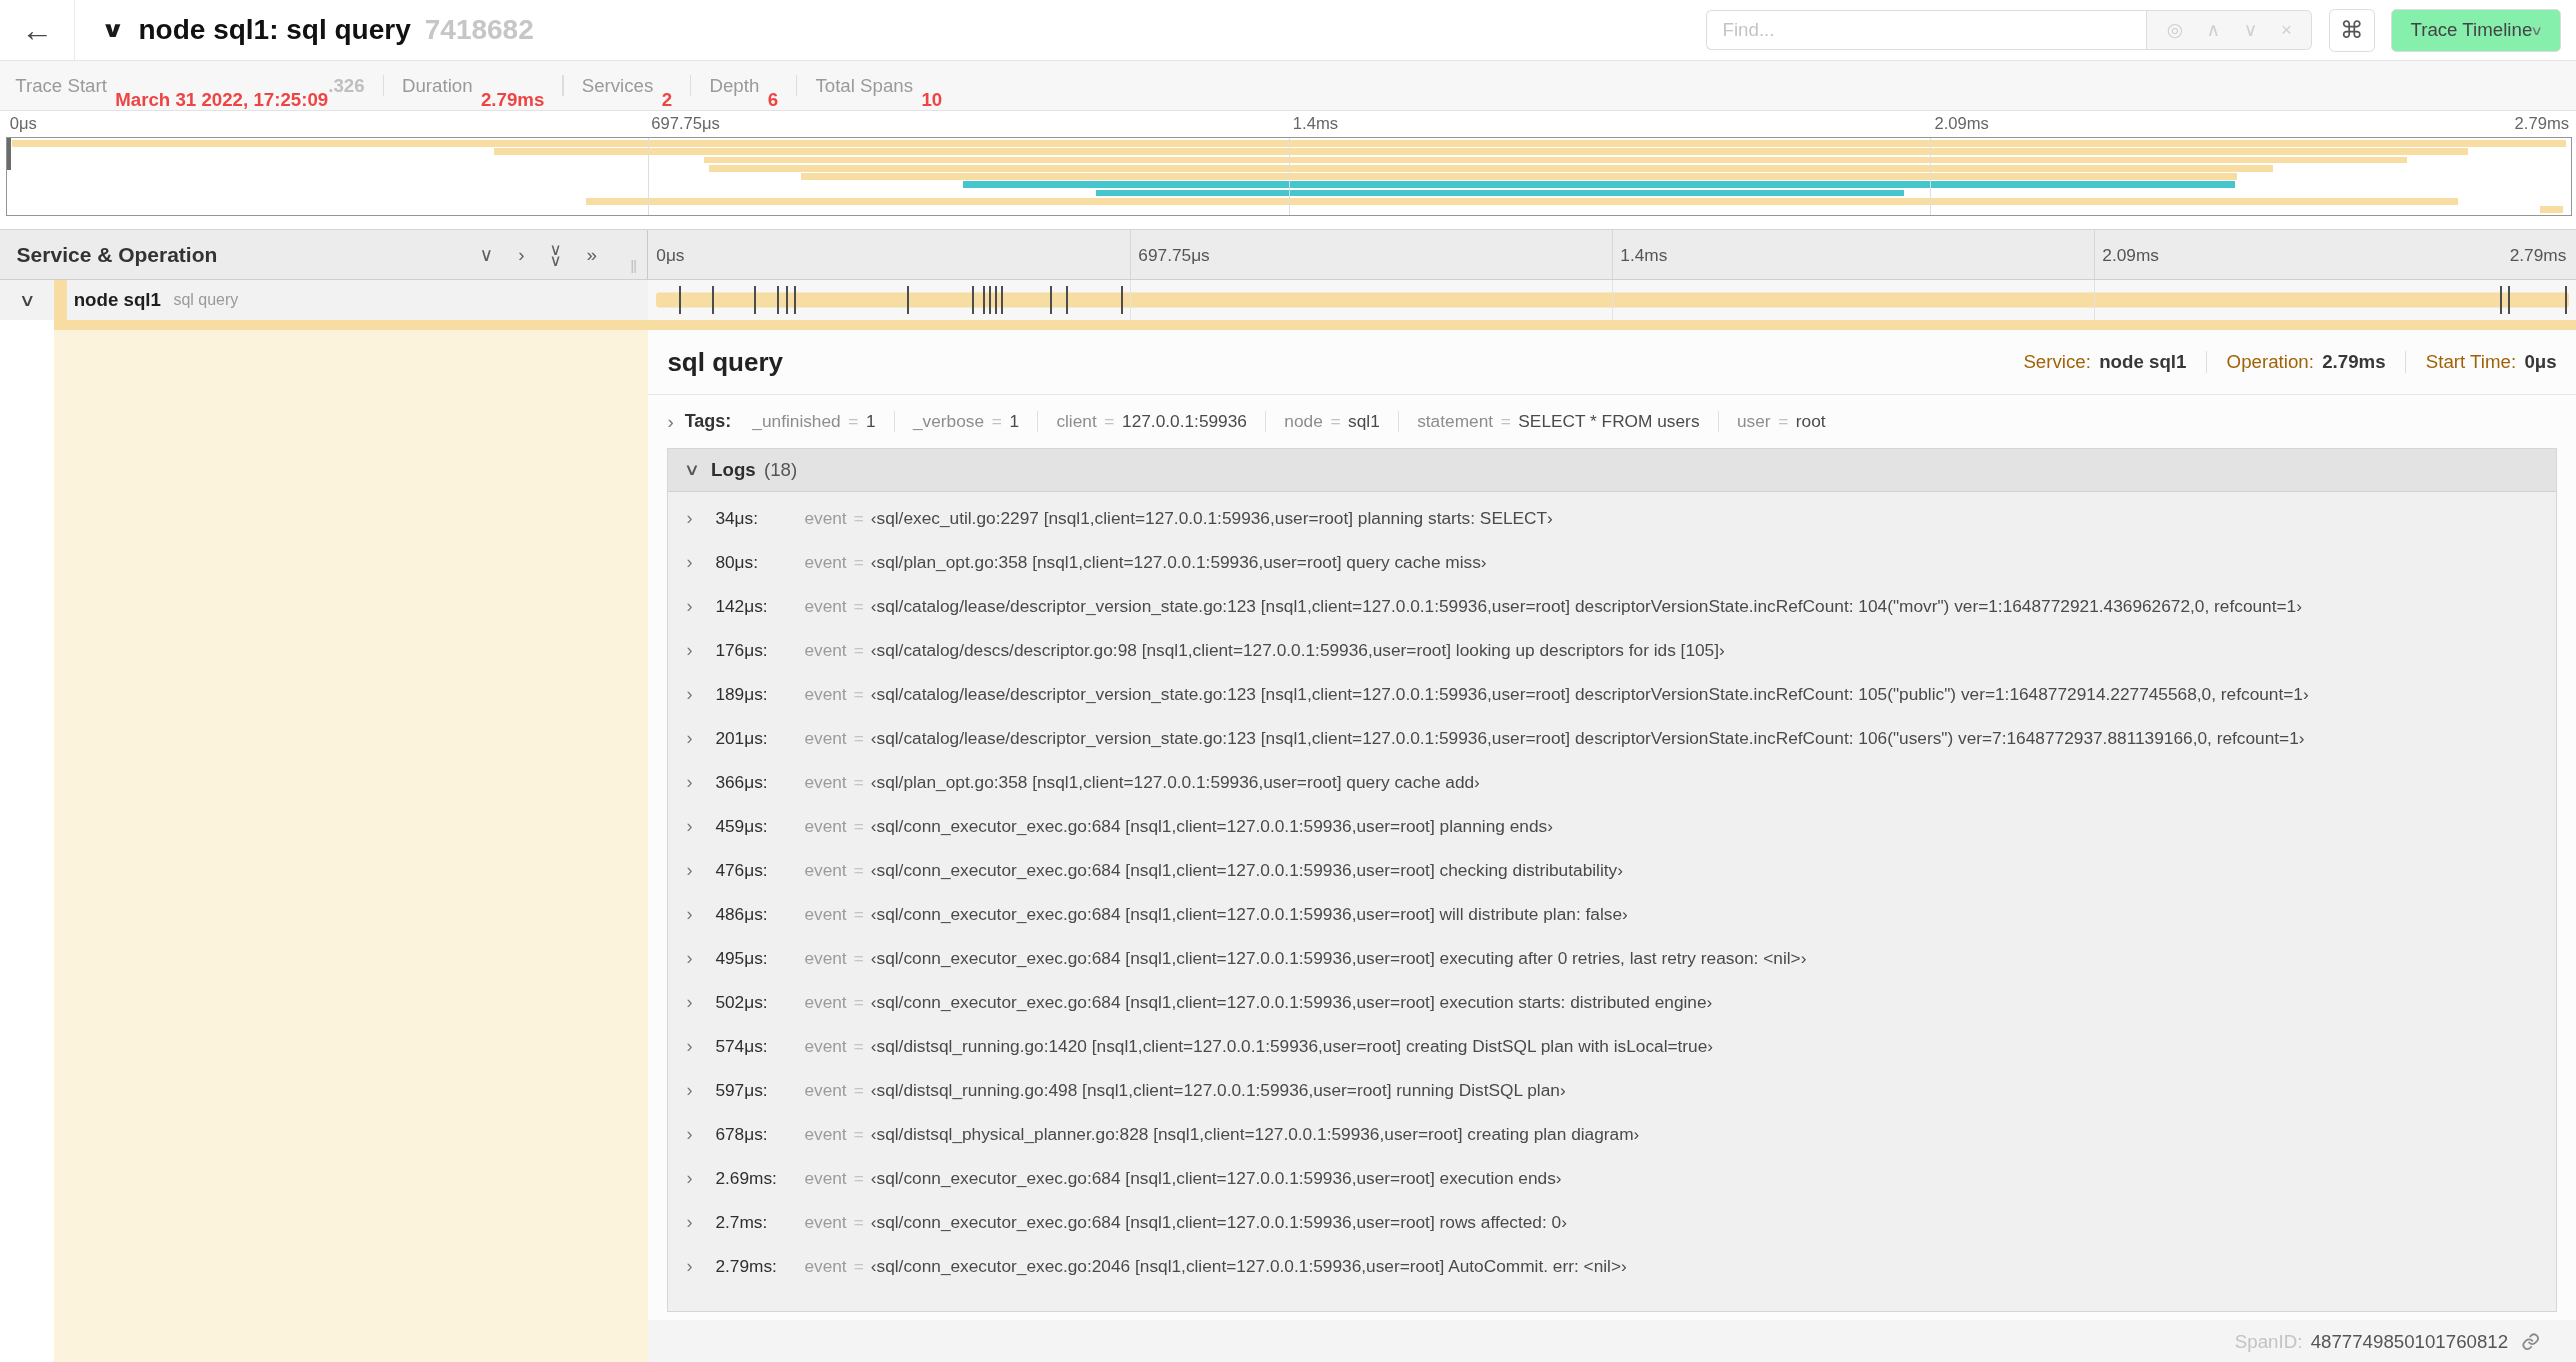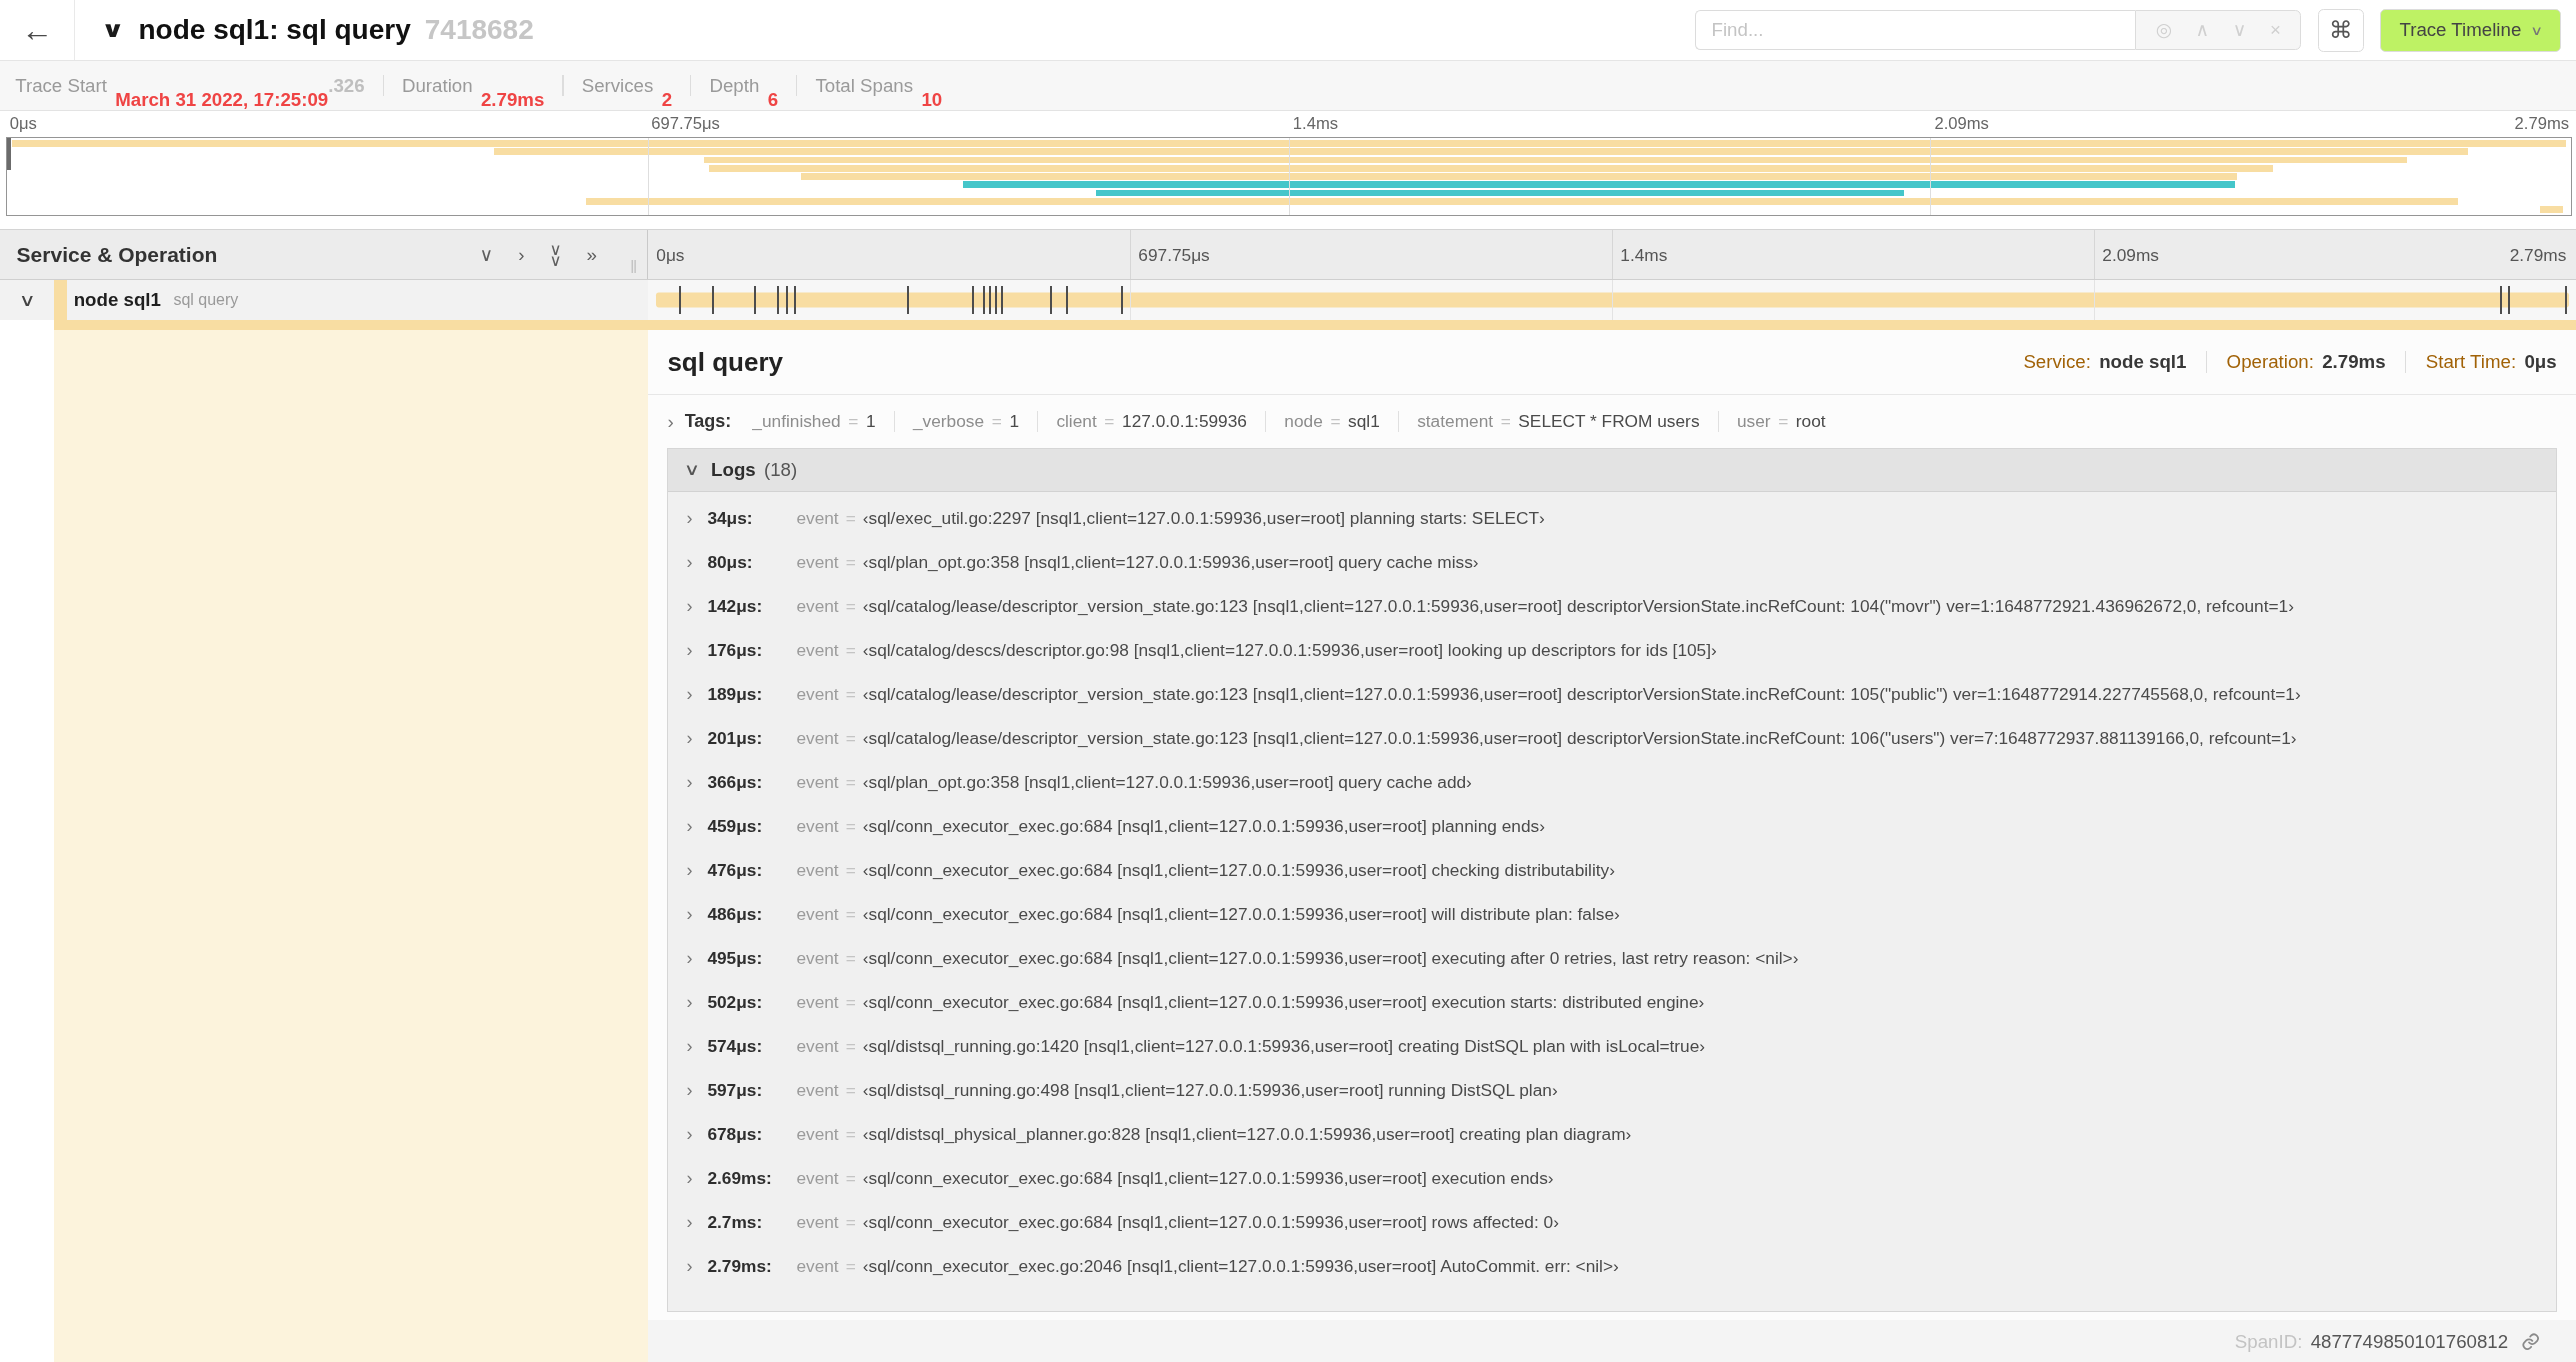--- a/index.html
+++ b/index.html
@@ -13,21 +13,21 @@
   .title-chev{font-size:22px;color:#1a1a1a;margin:0 16.6px 0 29px;font-weight:bold;transform:scale(1.35,1);}
   .page-title{font-size:28px;font-weight:bold;color:#111;}
   .trace-id{font-size:28px;font-weight:bold;color:#c6c6c6;margin-left:14px;}
   .nav-right{margin-left:auto;display:flex;align-items:center;margin-right:15.2px;}
   .find-wrap{display:flex;align-items:stretch;}
   .find-input{width:440px;height:40px;border:1.4px solid #dcdcdc;border-right:none;border-radius:5.5px 0 0 5.5px;padding:0 15.2px;font-size:18.7px;color:#444;background:#fff;outline:none;font-family:inherit;}
   .find-input::placeholder{color:#c4c4c4;}
   .find-tools{height:40px;background:#f6f6f6;border:1.4px solid #dcdcdc;border-radius:0 5.5px 5.5px 0;display:flex;align-items:center;gap:23.5px;padding:0 19.4px;color:#d0d0d0;font-size:18.7px;}
   .find-tools span{cursor:pointer;}
   .btn-sq{height:43px;min-width:46px;border:1.4px solid #dcdcdc;border-radius:5.5px;background:#fff;display:flex;align-items:center;justify-content:center;font-size:23.5px;color:#555;margin-left:16.6px;cursor:pointer;}
-  .btn-view{height:43px;border:1.4px solid #dcdcdc;border-radius:5.5px;background:#bef264;display:flex;align-items:center;gap:11px;padding:0 18px;font-size:18.7px;color:#444;margin-left:16.6px;cursor:pointer;}
+  .btn-view{height:43px;border:1.4px solid #dcdcdc;border-radius:5.5px;background:#86efac;display:flex;align-items:center;padding:0 18px;font-size:18.7px;color:#444;margin-left:16.6px;cursor:pointer;}
   .btn-view .caret{font-size:13px;color:#777;transform:scale(1.35,1);}
 
   
   .summary-bar{position:absolute;top:61px;height:50px;width:100%;background:#f7f7f7;border-bottom:1.4px solid #e3e3e3;display:flex;align-items:center;padding:0 15.2px;font-size:18.7px;}
   .sum-label{color:#9a9a9a;margin-right:8.3px;}
   .sum-value{color:#ef4444;margin-top:29px;}
   .sum-suffix{color:#bfbfbf;font-weight:bold;}
   .sum-item{display:flex;align-items:center;}
   .sum-sep{width:1.4px;height:21px;background:#ddd;margin:0 18px;}
 
@@ -89,21 +89,21 @@
   .tg-val{color:#4a4a4a;}
   .tg-sep{width:1.4px;height:21px;background:#e0e0e0;margin:0 18px;}
   .logs-box{margin:0 19.4px;border:1.4px solid #d6d6d6;background:#f0f0f0;height:864px;overflow:hidden;}
   .logs-head{height:43px;background:#e3e3e3;border-bottom:1.4px solid #d2d2d2;display:flex;align-items:center;padding:0 18px;font-size:18.7px;cursor:pointer;}
   .lh-exp{color:#555;margin-right:12.5px;font-size:16.6px;transform:scale(1.35,1);}
   .lh-label{font-weight:bold;color:#2e2e2e;margin-right:8.3px;}
   .lh-count{color:#555;}
   .logs-body{padding-top:4.2px;}
   .log-row{height:44px;display:flex;align-items:center;padding:0 18px;white-space:nowrap;overflow:hidden;font-size:17.3px;cursor:pointer;}
   .lr-exp{color:#777;width:21px;font-size:18px;flex:none;}
-  .lr-time{font-weight:bold;color:#2e2e2e;width:89px;flex:none;}
+  .lr-time{font-weight:normal;color:#2e2e2e;width:89px;flex:none;margin-left:8px;}
   .lr-key{color:#9b9b9b;margin-right:7px;}
   .lr-eq{color:#c4c4c4;margin-right:7px;}
   .lr-val{color:#4a4a4a;}
   .logs-foot{height:33px;display:flex;align-items:center;padding:0 18px;font-size:15.2px;color:#9e9e9e;}
   .bottom-strip{position:absolute;top:1320px;left:648px;right:0;bottom:0;background:#f4f4f4;display:flex;align-items:center;justify-content:flex-end;padding-right:36px;font-size:18.7px;gap:8.3px;}
   .sid-label{color:#c3c3c3;}
   .sid-value{color:#555;}
   .link-icon{display:flex;align-items:center;cursor:pointer;margin-left:4.2px;}
 </style>
 </head>

